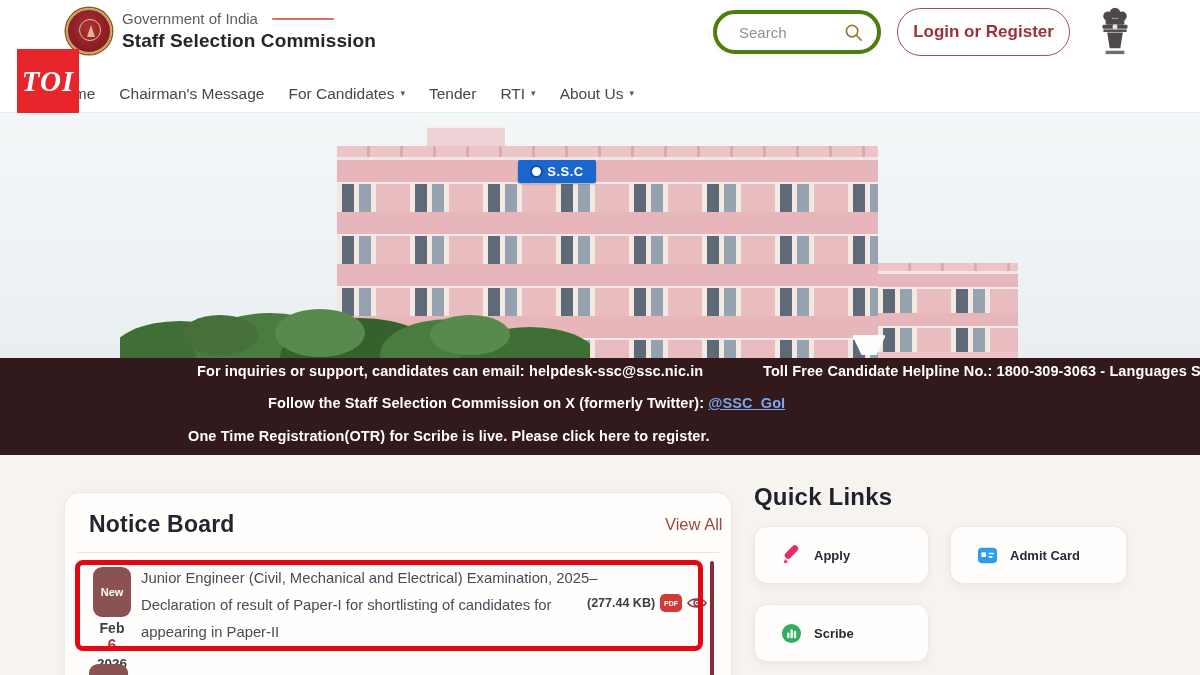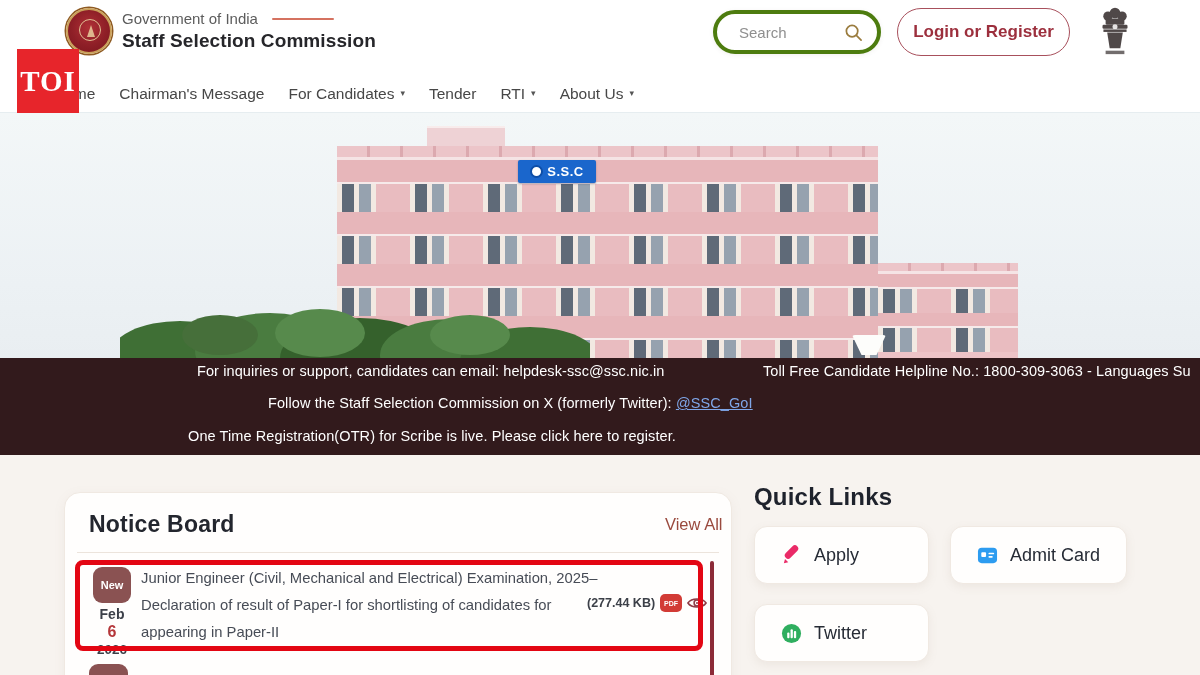--- a/index.html
+++ b/index.html
@@ -36,21 +36,21 @@
 
   
   .navbar { position:absolute; left:0; top:75px; width:1200px; height:38px; background:#fff;
           border-bottom:1px solid #e6edf0; display:flex; align-items:center; padding-left:54px; gap:24px; z-index:20; }
   .nav-item { font-size:15.5px; color:#474747; font-weight:500; display:flex; align-items:center; gap:6px;
           white-space:nowrap; cursor:pointer; }
   .nav-caret { font-size:9px; color:#555; line-height:1; }
 
   
   .toi { position:absolute; left:17px; top:49px; width:62px; height:64px; background:#e7252b; z-index:40;
-          display:flex; align-items:center; justify-content:center; }
+          display:flex; align-items:center; justify-content:center;font-style:italic; }
   .toi span { color:#fff; font-family:"Liberation Serif", serif; font-weight:700; font-size:29px; letter-spacing:1px; }
 
   
   .hero { position:absolute; left:0; top:113px; width:1200px; height:245px; overflow:hidden;
           background:linear-gradient(180deg,#f3f7f8 0%,#ecf1f4 70%,#e9eef1 100%); }
   .bld { position:absolute; background:#e9bcc0; }
   .bld-main { left:337px; top:33px; width:541px; height:212px; }
   .bld-wing { left:878px; top:150px; width:140px; height:95px; background:#edc3c7; }
   .penthouse { position:absolute; left:427px; top:13px; width:78px; height:22px; background:#eed2d5;
           border-top:2px solid #f8ecec; }
@@ -72,58 +72,58 @@
           border-radius:2px; display:flex; align-items:center; justify-content:center; gap:4px;
           box-shadow:0 1px 2px rgba(0,0,40,.3); }
   .ssc-sign .dot { width:13px; height:13px; border-radius:50%; background:#fff; border:2px solid #0d4ea8; }
   .ssc-sign .txt { color:#fff; font-weight:700; font-size:13px; letter-spacing:.5px; }
   .trees { position:absolute; left:120px; top:150px; }
   .dish { position:absolute; left:852px; top:222px; width:34px; height:20px; background:#fdfdfb;
           clip-path:polygon(0 0,100% 0,72% 100%,28% 100%); border-radius:3px; }
 
   
   .banner { position:absolute; left:0; top:358px; width:1200px; height:97px; background:#321a1c; z-index:15; }
-  .banner .row { position:absolute; height:18px; color:#fff; font-size:14.5px; font-weight:400;
+  .banner .row { position:absolute; height:18px; color:#fff; font-size:14.5px; font-weight:700;
           white-space:nowrap; letter-spacing:.1px; }
   .banner .link { color:#7fa6e8; text-decoration:underline; cursor:pointer; }
 
   
   .content { position:absolute; left:0; top:455px; width:1200px; height:220px; background:#f7f3ef; }
 
   .notice-card { position:absolute; left:64px; top:37px; width:668px; height:300px; background:#fffefd;
           border:1px solid #f0e9e2; border-radius:16px; box-shadow:0 3px 12px rgba(150,130,110,.08); }
   .nb-title { position:absolute; left:24px; top:18px; font-size:23px; font-weight:600; color:#23262e; letter-spacing:.2px; }
   .nb-viewall { position:absolute; left:600px; top:22px; font-size:16.5px; font-weight:500; color:#9a4a3e; cursor:pointer; }
   .nb-divider { position:absolute; left:12px; top:59px; width:642px; height:1px; background:#ece4dc; }
   .nb-annotation { position:absolute; left:10px; top:67px; width:628px; height:91px;
           border:5px solid #e30613; border-radius:8px; }
   .nb-item { position:absolute; left:10px; top:67px; width:628px; height:91px; }
   .nb-datecol { position:absolute; left:14px; top:7px; width:46px; text-align:center; }
   .nb-badge { display:inline-block; background:#8a5252; color:#fff; font-size:11px; font-weight:700;
-          padding:12px 8px; border-radius:9px; }
+          padding:19px 8px; border-radius:9px; }
   .nb-month { font-size:14px; color:#3b3f48; font-weight:600; margin-top:3px; }
   .nb-day { font-size:16px; color:#b5373a; font-weight:700; margin-top:1px; }
   .nb-year { font-size:13.5px; color:#3b3f48; font-weight:600; margin-top:1px; }
   .nb-lines { position:absolute; left:66px; top:5px; width:452px; }
   .nb-line { font-size:14.8px; color:#474c56; line-height:27px; white-space:nowrap; }
   .nb-meta { position:absolute; left:512px; top:34px; display:flex; align-items:center; gap:5px; }
   .nb-size { font-size:12.5px; color:#3c4048; font-weight:600; white-space:nowrap; }
   .pdf-chip { width:22px; height:18px; background:#d23b35; border-radius:5px; color:#fff; font-size:7px;
           font-weight:700; display:flex; align-items:center; justify-content:center; cursor:pointer; }
   .eye-icon { cursor:pointer; display:flex; align-items:center; }
   .nb-badge2 { position:absolute; left:24px; top:171px; }
   .nb-scroll { position:absolute; left:645px; top:68px; width:4px; height:230px; background:#8c2b38; border-radius:2px; }
 
   .quick { position:absolute; left:754px; top:28px; width:380px; }
   .ql-title { font-size:24px; font-weight:700; color:#1e222c; letter-spacing:.2px; }
   .ql-grid { margin-top:15px; display:grid; grid-template-columns:175px 177px; grid-auto-rows:58px; gap:20px 21px; }
   .ql-card { background:#fffefd; border:1px solid #f0e9e2; border-radius:13px;
           box-shadow:0 3px 10px rgba(150,130,110,.10); display:flex; align-items:center; gap:12px;
           padding-left:26px; cursor:pointer; }
-  .ql-label { font-size:18px; font-weight:400; color:#262b35; }
+  .ql-label { font-size:13px; font-weight:700; color:#262b35; }
 </style>
 </head>
 <body>
 
 <div class="page">
 
   <div class="header">
     <div class="brand">
       <div class="seal"></div>
       <div class="brand-text">
@@ -292,19 +292,19 @@
           </svg>
           <span class="ql-label">Admit Card</span>
         </div>
         <div class="ql-card">
           <svg width="21" height="21" viewBox="0 0 22 22">
             <circle cx="11" cy="11" r="10" fill="#2fae5f"></circle>
             <rect x="6.5" y="10" width="2.4" height="6" rx="1" fill="#fff"></rect>
             <rect x="10" y="6.5" width="2.4" height="9.5" rx="1" fill="#fff"></rect>
             <rect x="13.5" y="8.5" width="2.4" height="7.5" rx="1" fill="#fff"></rect>
           </svg>
-          <span class="ql-label">Twitter</span>
+          <span class="ql-label">Scribe</span>
         </div>
       </div>
     </div>
 
   </div>
 </div>
 
 </body></html>

